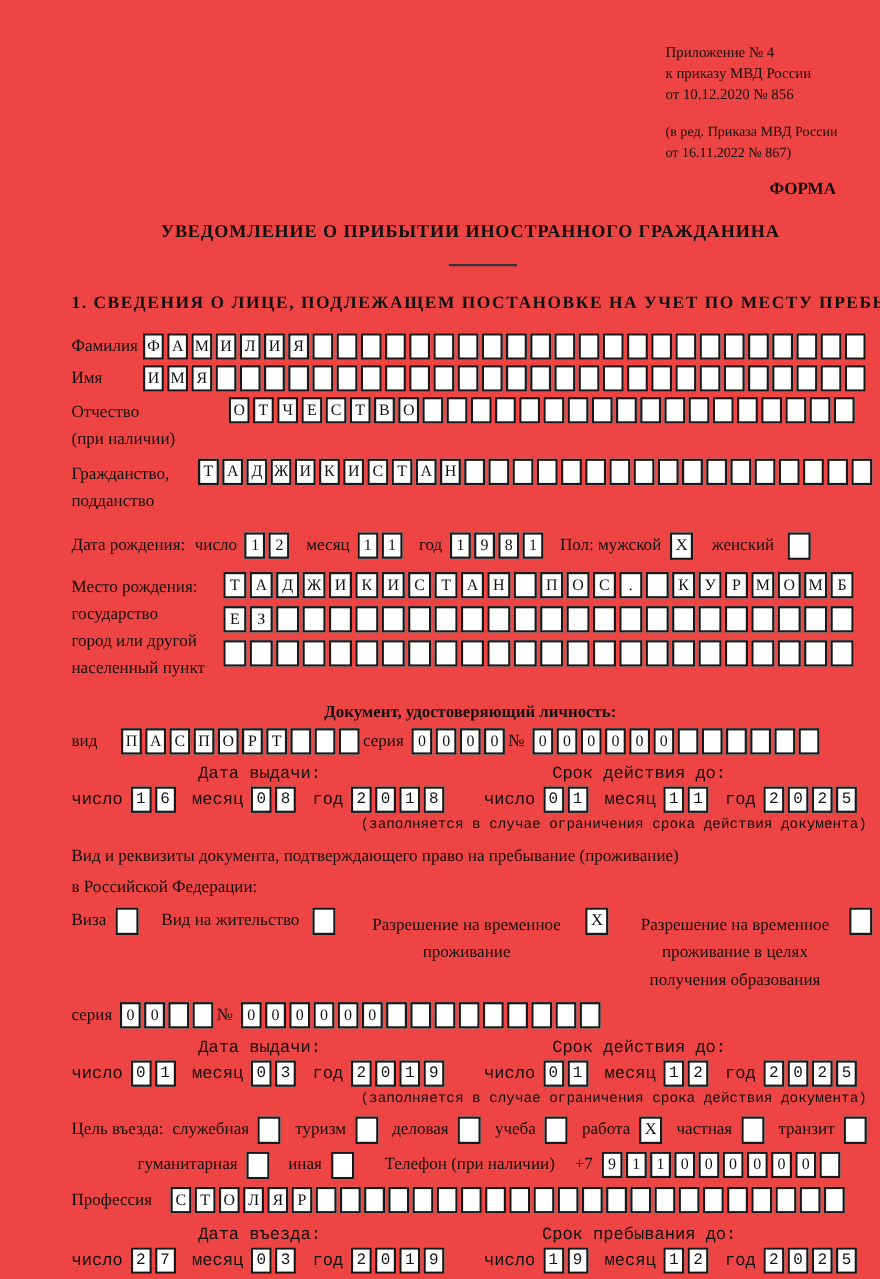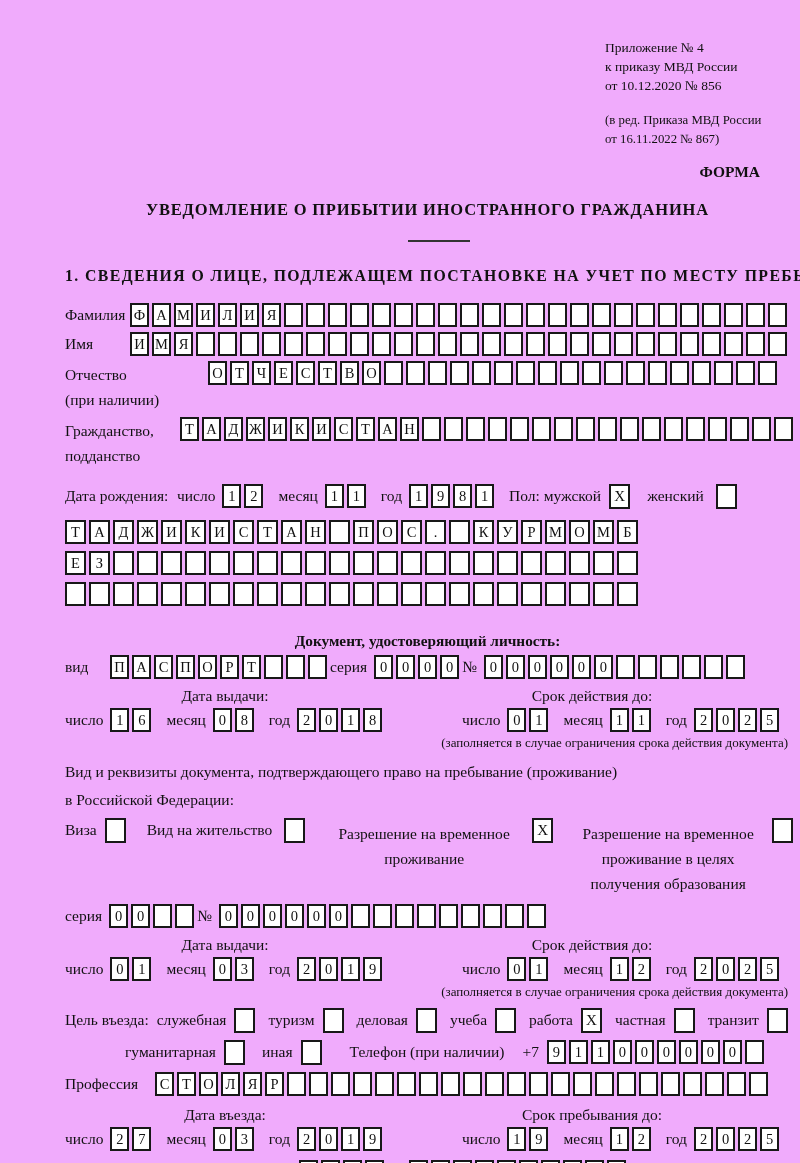--- a/index.html
+++ b/index.html
@@ -1,18 +1,18 @@
 <!DOCTYPE html>
 <html><head>
 <meta charset="utf-8">
 <style>
   html,body{margin:0;padding:0;background:#fff;}
   .page{
     width:800px;height:1163px;box-sizing:border-box;position:relative;overflow:hidden;
-    background:#f0abfc;color:#111;
+    background:#ef4444;color:#111;
     font-family:"Liberation Serif","DejaVu Serif",serif;
     padding:38px 10px 8px 65px;font-size:15.5px;
   }
   
   .hdr-right{margin-left:auto;width:185px;font-size:13.5px;line-height:1.42;}
   .hdr-right .ed{font-size:12.8px;margin-top:16px;line-height:1.42;}
   .forma{text-align:right;padding-right:30px;font-weight:bold;margin-top:15px;font-size:15.5px;}
   .title{margin-top:15px;text-align:center;font-weight:bold;font-size:16.5px;line-height:1.65;letter-spacing:.8px;}
   .tl-underline{display:inline-block;width:62px;border-bottom:2.2px solid #333;margin-left:22px;}
   .sec-h{margin-top:17px;font-weight:bold;font-size:15.8px;letter-spacing:1.4px;white-space:nowrap;}
@@ -24,21 +24,21 @@
   .g8{margin-left:8px}.g10{margin-left:10px}.g12{margin-left:12px}.g14{margin-left:14px}.g18{margin-left:18px}.g25{margin-left:25px}
   
   .boxrow{display:inline-flex;flex:none;}
   .cell{box-sizing:border-box;flex:none;width:19px;height:24px;border:2px solid #181818;margin-right:3px;
         display:flex;align-items:center;justify-content:center;font-size:14.5px;background:#fff;}
   .wide .cell{width:21px;}
   .cbx .cell{width:21px;height:25px;font-size:15px;}
   .dl{padding-top:3px;flex:none;margin:0 7px 0 0;}
   .boxgap{margin-right:12px;}
   
-  .datepair{display:flex;align-items:flex-start;margin-top:8px;}
+  .datepair{display:flex;align-items:flex-start;margin-top:8px;font-family:Liberation Mono, monospace;}
   .dgroup{flex:none;}
   .dgroup.rt{margin-left:auto;position:relative;margin-right:8px;}
   .dg-h{text-align:center;margin-bottom:3px;font-size:15.5px;}
   .rt .dg-h{padding-right:60px;}
   .dg-r{display:flex;align-items:flex-start;}
   .dg-note{position:absolute;right:-6px;top:100%;margin-top:3px;font-size:13px;white-space:nowrap;}
   .datepair.noted{margin-bottom:27px;}
   .doc-h{text-align:center;font-weight:bold;font-size:15.3px;margin-top:19px;}
   .para{line-height:25px;margin-top:3px;}
   .opt-label{text-align:center;line-height:25px;padding-top:3px;flex:none;}
@@ -235,20 +235,26 @@
     <span class="boxrow cbx g8">
         <span class="cell">X</span>
       </span>
     <span class="lbl g14">женский</span>
     <span class="boxrow cbx g12">
         <span class="cell"></span>
       </span>
   </div>
 
   <div class="frow" style="margin-top:11px">
+    <div class="lblcol w138">
+      <div>Место рождения:</div>
+      <div>государство</div>
+      <div>город или другой</div>
+      <div>населенный пункт</div>
+    </div>
     <div class="rowgap7">
       <span class="boxrow wide">
           <span class="cell">Т</span>
           <span class="cell">А</span>
           <span class="cell">Д</span>
           <span class="cell">Ж</span>
           <span class="cell">И</span>
           <span class="cell">К</span>
           <span class="cell">И</span>
           <span class="cell">С</span>

